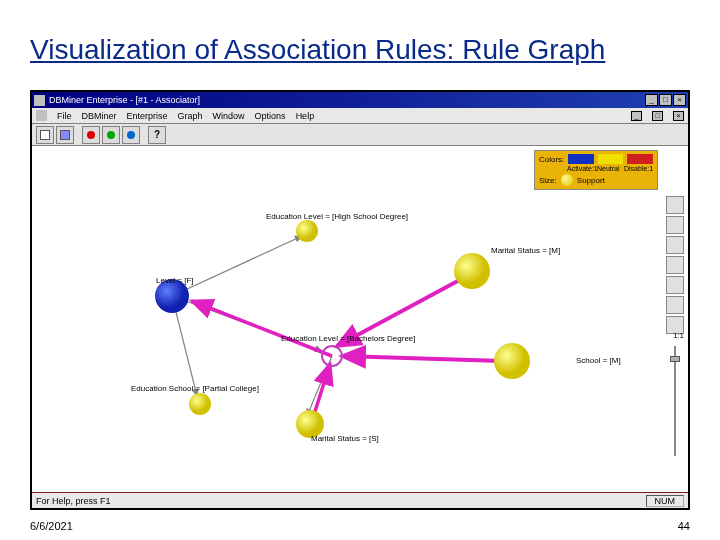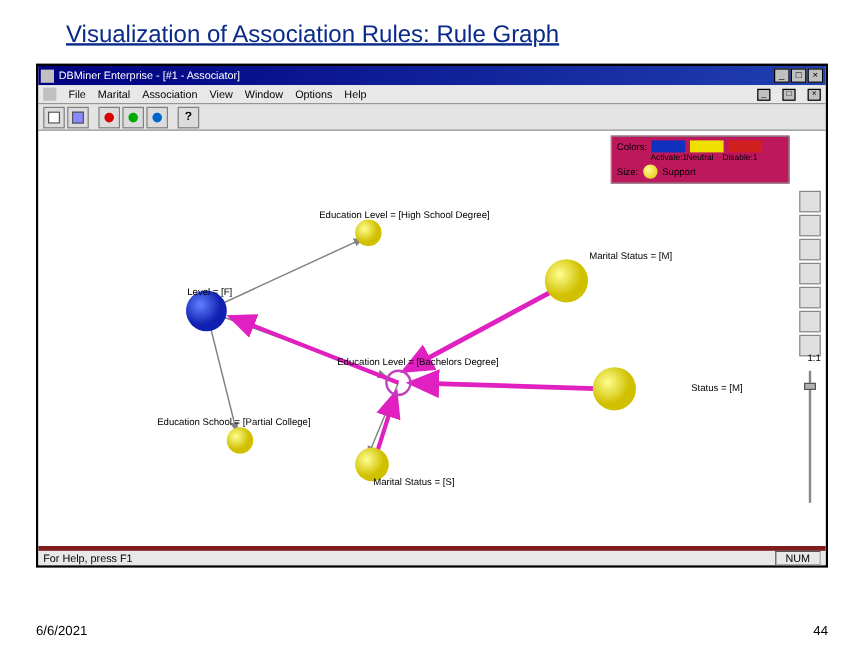--- a/index.html
+++ b/index.html
@@ -1,31 +1,31 @@
 <!DOCTYPE html>
 <html><head>
 <meta charset="utf-8">
 <style>
   * { box-sizing: border-box; margin: 0; padding: 0; }
   body { width: 720px; height: 540px; font-family: Arial, sans-serif; background: #fff; overflow: hidden; }
-  .slide-title { font-size: 20px; color: #0a2a8a; padding: 18px 30px 8px 30px; text-decoration: underline; font-family: 'Comic Sans MS', cursive, sans-serif; margin-left: 25px; }
-  .app-window { margin: 4px 30px 0 30px; border: 2px solid #000; height: 420px; background: #fff; position: relative; }
+  .slide-title { font-size: 28px; color: #0a2a8a; padding: 34px 30px 8px 30px; text-decoration: underline; font-family: 'Comic Sans MS', cursive, sans-serif; }
+  .app-window { margin: 16px 30px 0 30px; border: 2px solid #000; height: 420px; background: #fff; position: relative; }
   .title-bar { height: 16px; background: linear-gradient(to right, #000080, #2040b0); color: #fff; font-size: 9px; display: flex; align-items: center; padding: 0 2px; justify-content: space-between; }
   .title-bar-left { display: flex; align-items: center; gap: 4px; }
   .title-bar-icon { width: 11px; height: 11px; background: #c0c0c0; display: inline-block; }
   .title-bar-right { display: flex; gap: 1px; }
   .win-btn { width: 13px; height: 12px; background: #c0c0c0; border: 1px solid #000; font-size: 8px; line-height: 10px; text-align: center; color: #000; cursor: pointer; }
   .menu-bar { height: 16px; background: #e8e8e8; font-size: 9px; display: flex; align-items: center; padding: 0 4px; gap: 10px; border-bottom: 1px solid #808080; }
   .menu-item { cursor: pointer; }
   .toolbar { height: 22px; background: #e4e4e4; border-bottom: 1px solid #808080; display: flex; align-items: center; padding: 0 4px; gap: 2px; }
   .tool-btn { width: 18px; height: 18px; background: #dcdcdc; border: 1px solid #808080; cursor: pointer; display: inline-flex; align-items: center; justify-content: center; }
   .tool-sep { width: 4px; }
   .canvas-area { position: absolute; top: 54px; left: 0; right: 0; bottom: 16px; background: #fff; overflow: hidden; }
-  .status-bar { position: absolute; bottom: 0; left: 0; right: 0; height: 16px; background: #e8e8e8; border-top: 4px solid #7f1d1d; font-size: 9px; display: flex; align-items: center; padding: 0 4px; justify-content: space-between; }
-  .legend-box { position: absolute; top: 4px; right: 30px; width: 149px; height: 40px; border: 1px solid #888; font-size: 8px; background: #be185d; padding: 2px 4px; }
+  .status-bar { position: absolute; bottom: 0; left: 0; right: 0; height: 16px; background: #e8e8e8; border-top: 1px solid #7f1d1d; font-size: 9px; display: flex; align-items: center; padding: 0 4px; justify-content: space-between; }
+  .legend-box { position: absolute; top: 4px; right: 30px; width: 124px; height: 40px; border: 1px solid #888; font-size: 8px; background: #eab308; padding: 2px 4px; }
   .legend-row { display: flex; align-items: center; gap: 4px; margin-top: 1px; }
   .color-swatch { width: 28px; height: 10px; display: inline-block; }
   .side-tools { position: absolute; right: 2px; top: 50px; width: 20px; display: flex; flex-direction: column; gap: 2px; }
   .side-btn { width: 18px; height: 18px; background: #e0e0e0; border: 1px solid #888; cursor: pointer; }
   .slider-box { position: absolute; right: 6px; top: 200px; width: 14px; height: 110px; }
   .slider-track { position: absolute; left: 6px; top: 0; width: 2px; height: 100%; background: #888; }
   .slider-thumb { position: absolute; left: 2px; top: 10px; width: 10px; height: 6px; background: #b0b0b0; border: 1px solid #555; cursor: pointer; }
   .node-label { position: absolute; font-size: 8px; color: #000; white-space: nowrap; padding-left: 44px; }
   .footer { position: absolute; bottom: 8px; left: 0; right: 0; display: flex; justify-content: space-between; font-size: 11px; padding: 0 30px; color: #000; text-align: center; }
   .graph-svg { position: absolute; left: 0; top: 0; }
@@ -46,23 +46,23 @@
     <div class="title-bar-right">
       <span class="win-btn">_</span>
       <span class="win-btn">□</span>
       <span class="win-btn">×</span>
     </div>
   </div>
 
   <div class="menu-bar">
     <span style="display:inline-block;width:11px;height:11px;background:#c0c0c0"></span>
     <span class="menu-item">File</span>
-    <span class="menu-item">Marital</span>
-    <span class="menu-item">Association</span>
-    <span class="menu-item">View</span>
+    <span class="menu-item">DBMiner</span>
+    <span class="menu-item">Enterprise</span>
+    <span class="menu-item">Graph</span>
     <span class="menu-item">Window</span>
     <span class="menu-item">Options</span>
     <span class="menu-item">Help</span>
     <div style="flex:1"></div>
     <span class="mini-win-btn">_</span>
     <span class="mini-win-btn">□</span>
     <span class="mini-win-btn">×</span>
   </div>
 
   <div class="toolbar">
@@ -157,21 +157,21 @@
       <circle cx="300" cy="210" r="10" fill="none" stroke="#c040c0" stroke-width="2"></circle>
       <circle cx="480" cy="215" r="18" fill="url(#yellowBall)"></circle>
       <circle cx="168" cy="258" r="11" fill="url(#yellowBall)"></circle>
       <circle cx="278" cy="278" r="14" fill="url(#yellowBall)"></circle>
     </svg>
 
     <div class="node-label" style="left:190px;top:66px">Education Level = [High School Degree]</div>
     <div class="node-label" style="left:80px;top:130px">Level = [F]</div>
     <div class="node-label" style="left:415px;top:100px">Marital Status = [M]</div>
     <div class="node-label" style="left:205px;top:188px">Education Level = [Bachelors Degree]</div>
-    <div class="node-label" style="left:500px;top:210px">Status = [M]</div>
+    <div class="node-label" style="left:500px;top:210px">School = [M]</div>
     <div class="node-label" style="left:55px;top:238px">Education School = [Partial College]</div>
     <div class="node-label" style="left:235px;top:288px">Marital Status = [S]</div>
 
   </div>
 
   <div class="status-bar">
     <span>For Help, press F1</span>
     <span style="border:1px inset #aaa;padding:0 8px">NUM</span>
   </div>
 

